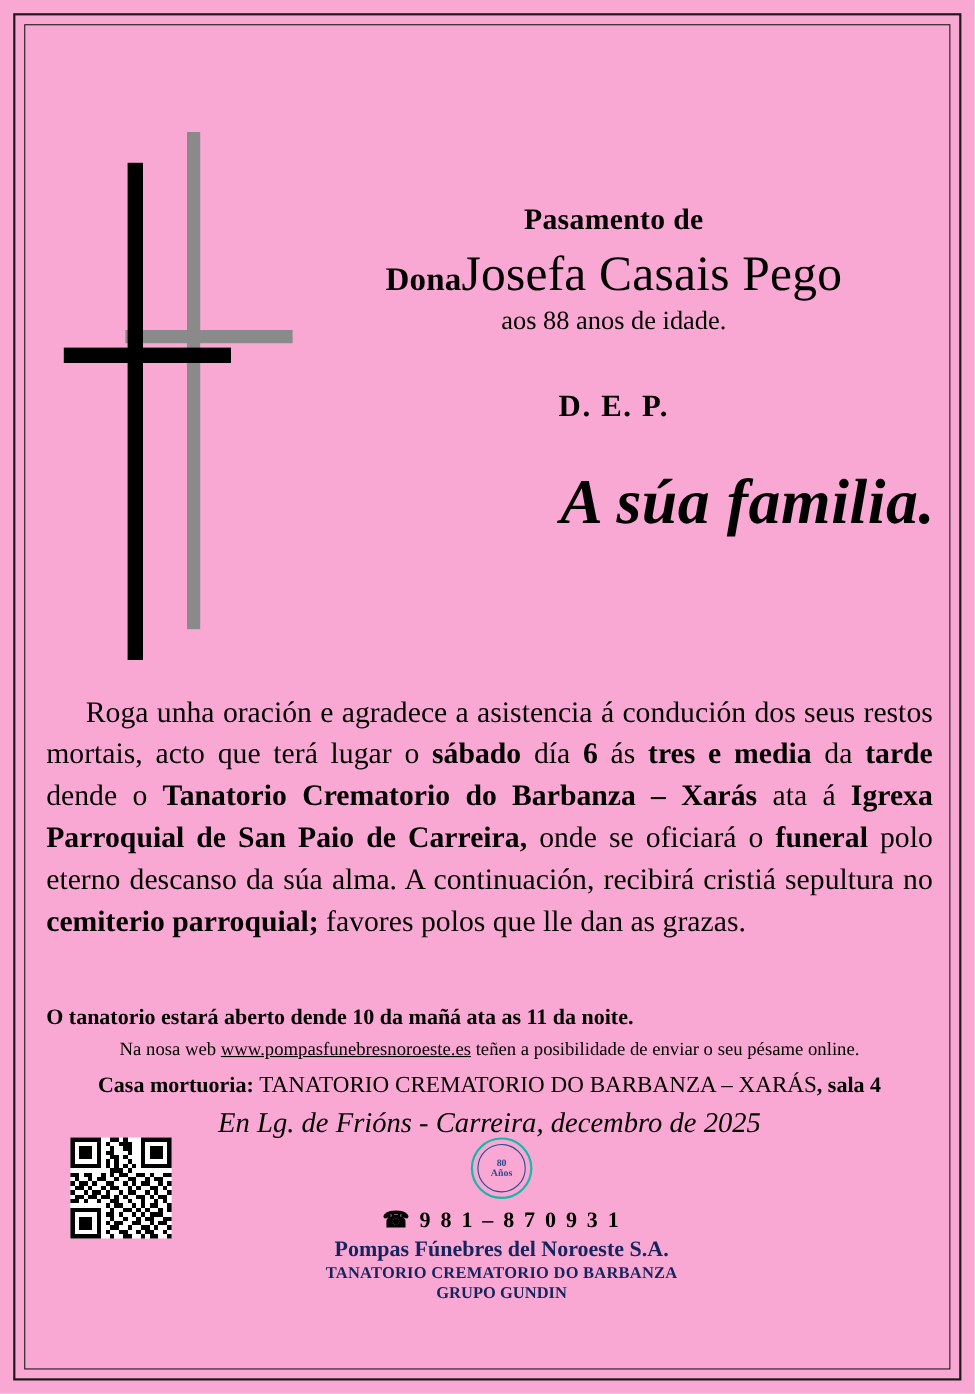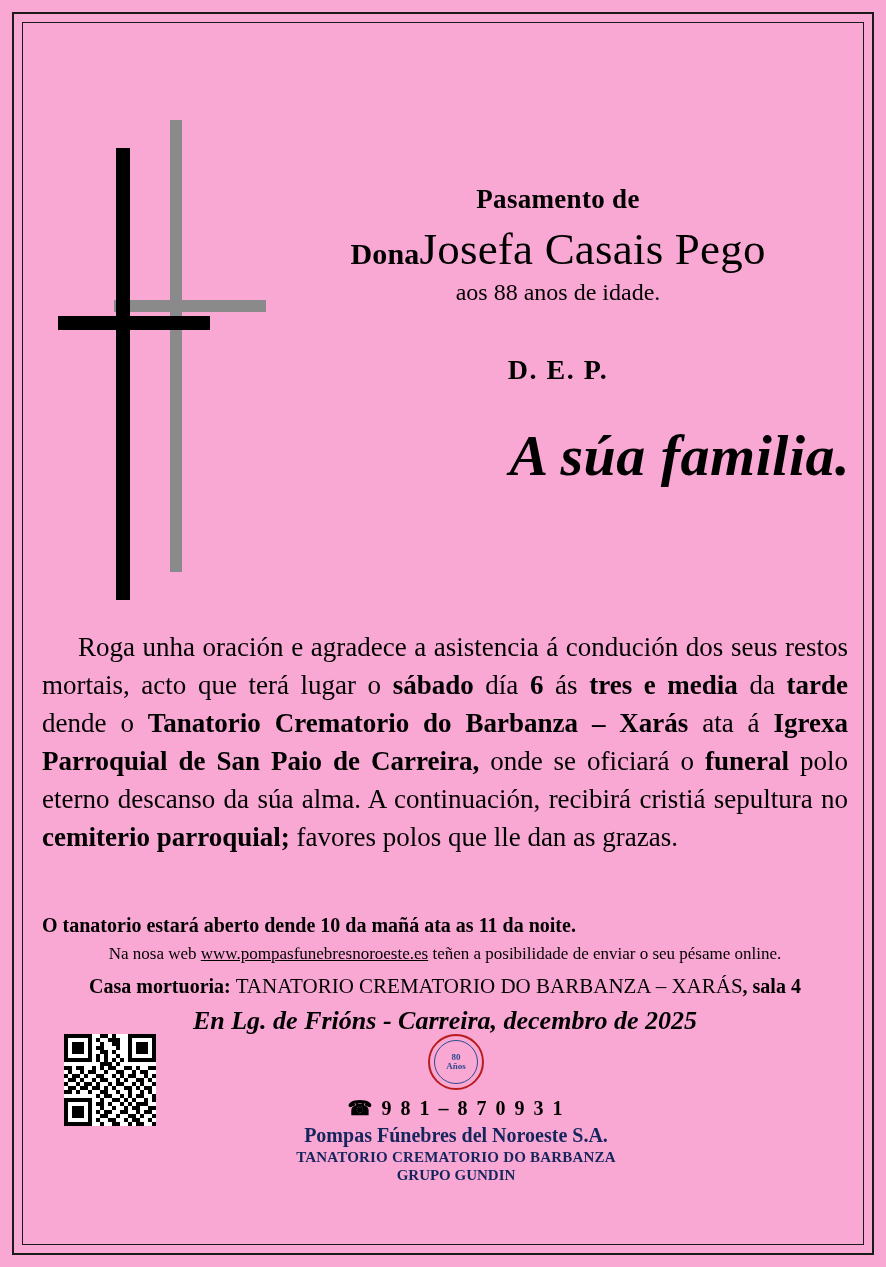--- a/index.html
+++ b/index.html
@@ -199,21 +199,21 @@
     font-weight: normal;
     font-size: 21px;
   }
   .place-date {
     position: absolute;
     left: 6px;
     top: 972px;
     width: 806px;
     font-size: 26px;
     font-style: italic;
-    font-weight: bold;
+    font-weight: normal;
     text-align: center;
   }
 
   
   .qr {
     position: absolute;
     left: 28px;
     top: 1000px;
     width: 92px;
     height: 92px;
@@ -225,21 +225,21 @@
     position: absolute;
     left: 160px;
     top: 1000px;
     width: 520px;
     text-align: center;
   }
   .seal {
     width: 52px;
     height: 52px;
     margin: 0 auto 6px auto;
-    border: 2px solid #b91c1c;
+    border: 2px solid #14b8a6;
     border-radius: 50%;
     color: #2e4a8f;
     display: flex;
     flex-direction: column;
     align-items: center;
     justify-content: center;
     line-height: 1.05;
     font-size: 9px;
     font-weight: bold;
     position: relative;

